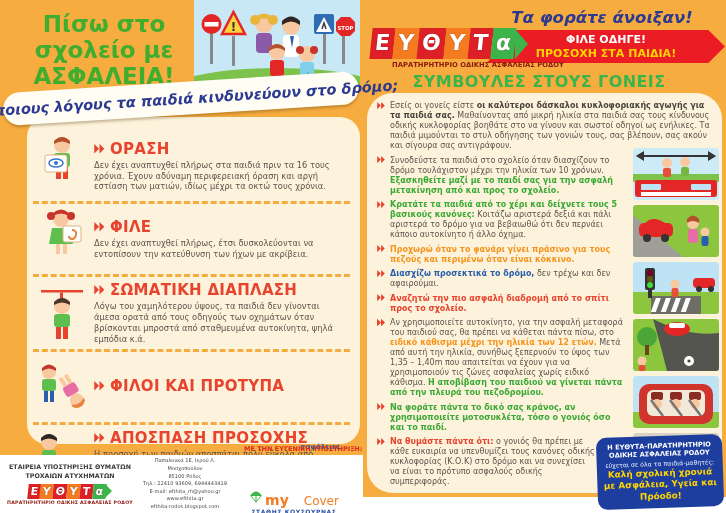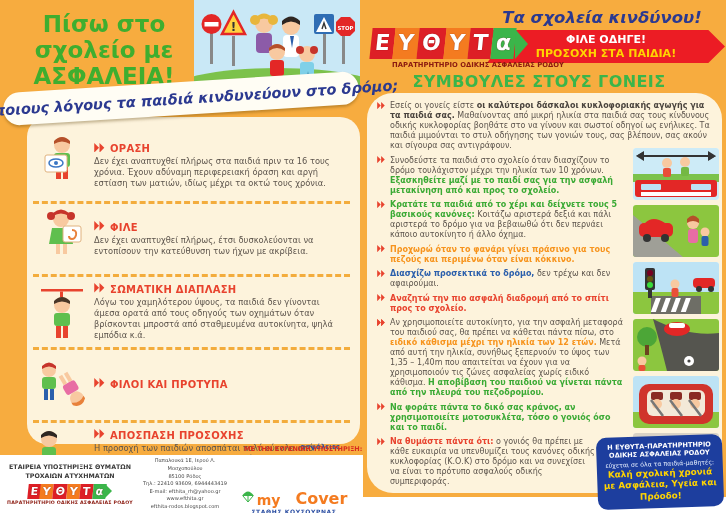--- a/index.html
+++ b/index.html
@@ -17,39 +17,39 @@
     border-radius:17px;transform:rotate(-3.6deg);box-shadow:0 2px 3px rgba(90,60,0,.35);
     display:flex;align-items:center;justify-content:center;z-index:5;}
   .ribbon span{color:#2B3990;font-weight:bold;font-style:italic;font-size:14.5px;white-space:nowrap;}
   .left-panel{position:absolute;left:27px;top:117px;width:333px;height:327px;background:#FDF3DC;
     border-radius:20px;box-sizing:border-box;padding:14px 10px 4px 6px;display:flex;
     flex-direction:column;z-index:4;}
   .section{display:flex;gap:3px;padding:4px 0;border-bottom:3px dashed #F3AC3D;flex:1;align-items:center;}
   .section:last-child{border-bottom:none;}
   .section .s-icon{width:58px;flex:0 0 58px;display:flex;align-items:center;justify-content:center;}
   .section .s-content{flex:1;}
-  .section h3{margin:0 0 2px;color:#E8432E;font-size:10px;display:flex;gap:4px;align-items:center;letter-spacing:.3px;}
+  .section h3{margin:0 0 2px;color:#E8432E;font-size:15px;display:flex;gap:4px;align-items:flex-start;letter-spacing:.3px;}
   .section p{margin:0;font-size:8.3px;color:#5C544C;line-height:1.32;padding-right:4px;}
   .support{position:absolute;left:244px;top:445px;font-size:6.5px;font-weight:bold;color:#D92C1F;z-index:6;}
   .footer-left{position:absolute;left:0;top:455px;width:363px;height:58px;background:#fff;
     display:flex;align-items:center;padding:3px 4px;box-sizing:border-box;gap:4px;z-index:5;}
   .org{width:132px;text-align:center;}
   .org-name{font-size:6.3px;font-weight:bold;color:#3A3A3A;line-height:1.3;}
   .logo-row{display:inline-flex;align-items:stretch;margin:2px 0 1px;}
   .logo-row .seg{display:inline-block;color:#fff;font-weight:bold;transform:skewX(-6deg);
     text-shadow:0 0 1px rgba(100,0,0,.8);}
   .logo-small .seg{font-size:11px;padding:1px 2.5px;}
   .logo-small .tip{width:0;height:0;border-top:7.5px solid transparent;border-bottom:7.5px solid transparent;border-left:7px solid #3BB54A;margin-top:0.5px;}
   .logo-sub{font-size:4.7px;font-weight:bold;color:#8B1A10;letter-spacing:.2px;}
   .contact{width:90px;font-size:5.1px;color:#4A4A4A;line-height:1.5;text-align:center;}
   .mycover{width:120px;text-align:center;}
   .mycover .tagline{color:#2B4EA2;font-size:7px;text-align:right;padding-right:14px;font-weight:bold;}
   .brand{display:flex;justify-content:center;align-items:flex-end;gap:2px;line-height:1;}
   .brand .my{color:#F47B20;font-weight:bold;font-size:14px;margin-top:42px;}
-  .brand .cover{color:#F47B20;font-weight:bold;font-size:16px;margin-left:13px;}
+  .brand .cover{color:#F47B20;font-weight:normal;font-size:12px;margin-left:13px;}
   .owner{color:#2B4EA2;font-size:6px;font-weight:bold;letter-spacing:.6px;margin-top:1px;}
   .greenbar{background:#3BB54A;border-radius:4px;color:#fff;font-size:4.3px;padding:1.5px 3px;margin-top:1.5px;}
 
   
   .strip-right{position:absolute;left:363px;top:497px;width:363px;height:16px;background:#fff;}
   .logo-large{position:absolute;left:371px;top:26px;z-index:3;}
   .logo-large .seg{font-size:22px;padding:2px 4px;}
   .logo-large .tip{width:0;height:0;border-top:15px solid transparent;border-bottom:15px solid transparent;border-left:13px solid #3BB54A;margin-top:1px;}
   .logo-sub-large{position:absolute;left:369px;top:61px;width:218px;text-align:center;
     font-size:6.8px;font-weight:bold;color:#8B1A10;z-index:3;}
@@ -289,21 +289,21 @@
               <path d="M2 6 L7 12 M7 6 L7 12 M12 6 L7 12" stroke="#3BB54A" stroke-width="1"></path>
             </svg></span>
         <span class="my">my</span>
         <span class="cover">Cover</span>
       </div>
       <div class="owner">ΣΤΑΘΗΣ ΚΟΥΣΟΥΡΝΑΣ</div>
       <div class="greenbar">Ρόδος | Τηλ. 22410 | web</div>
     </div>
   </div>
 
-  <div class="schools-open">Τα σχολεία κινδύνου!</div>
+  <div class="schools-open">Τα φοράτε άνοιξαν!</div>
   <div class="red-banner">
     <span class="l1">ΦΙΛΕ ΟΔΗΓΕ!</span>
     <span class="l2">ΠΡΟΣΟΧΗ ΣΤΑ ΠΑΙΔΙΑ!</span>
   </div>
   <div class="logo-row logo-large" id="logo-large">
       <span class="seg" style="background: rgb(221, 31, 38);">Ε</span>
       <span class="seg" style="background: rgb(244, 123, 32);">Υ</span>
       <span class="seg" style="background: rgb(221, 31, 38);">Θ</span>
       <span class="seg" style="background: rgb(244, 123, 32);">Υ</span>
       <span class="seg" style="background: rgb(221, 31, 38);">Τ</span>

